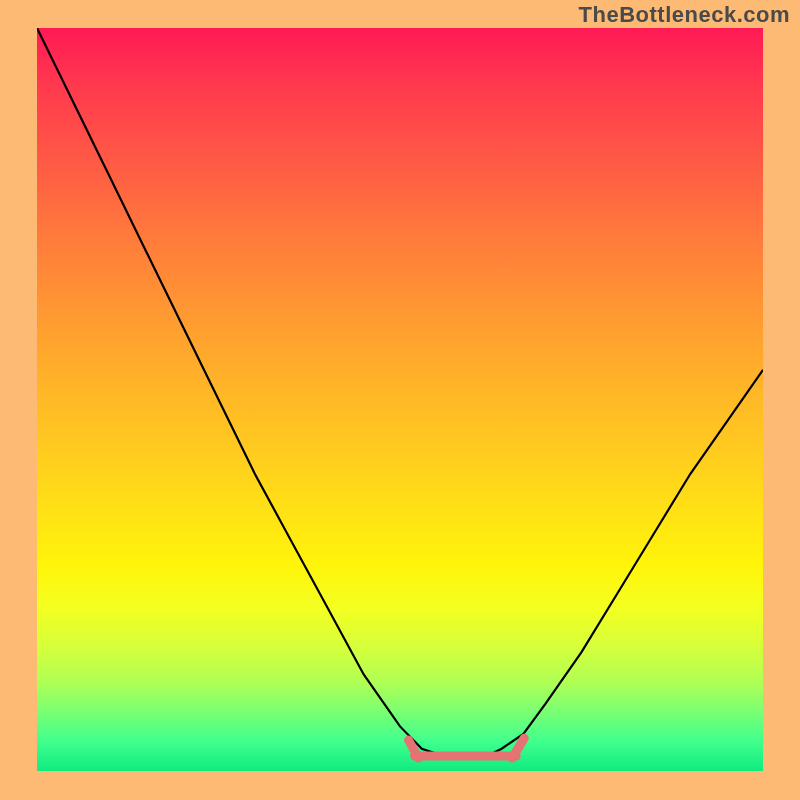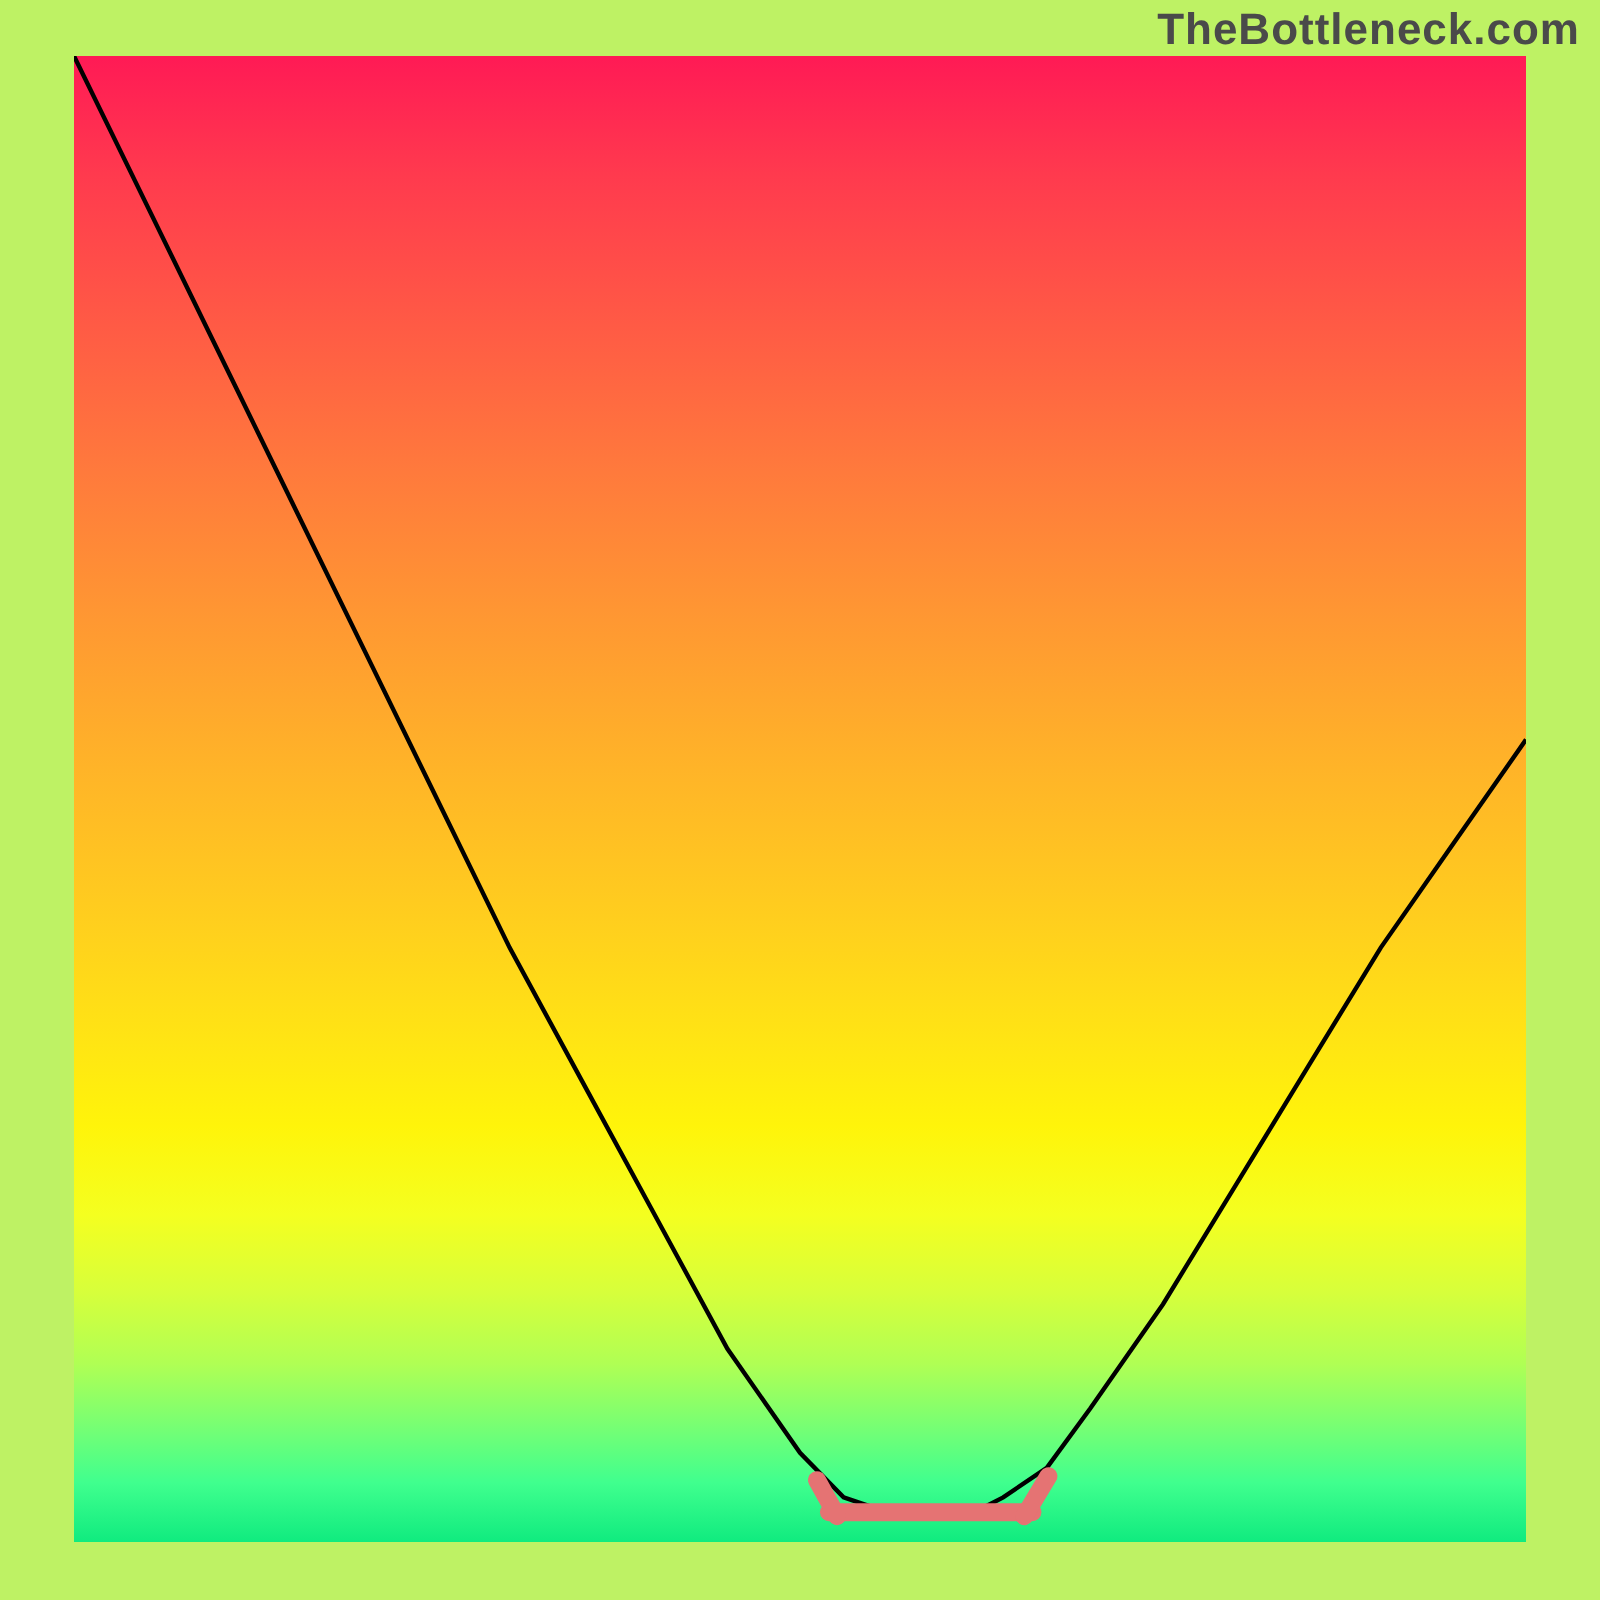--- a/index.html
+++ b/index.html
@@ -8,21 +8,21 @@
     width: 800px;
     height: 800px;
     overflow: hidden;
     background: #000;
     font-family: Arial, Helvetica, sans-serif;
   }
   .frame {
     position: relative;
     width: 800px;
     height: 800px;
-    background: #bef264;
+    background: #fdba74;
   }
   .watermark {
     position: absolute;
     top: 2px;
     right: 10px;
     color: #4a4a4a;
     font-size: 22px;
     font-weight: 600;
     letter-spacing: 0.5px;
     z-index: 20;

